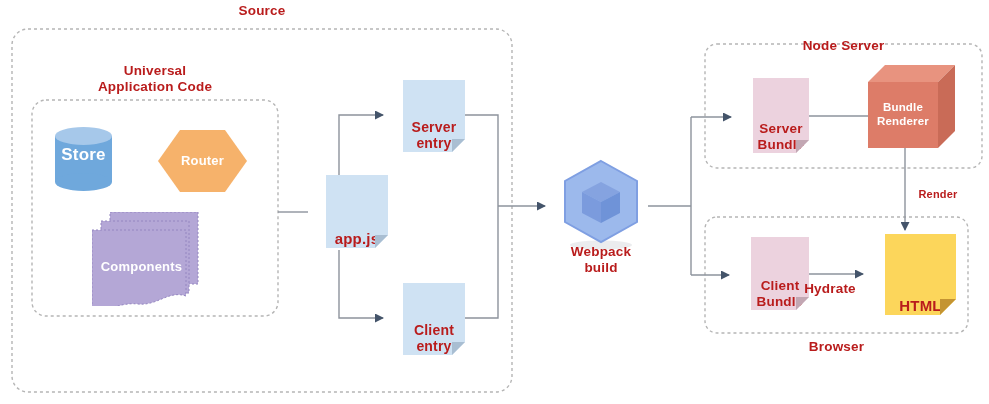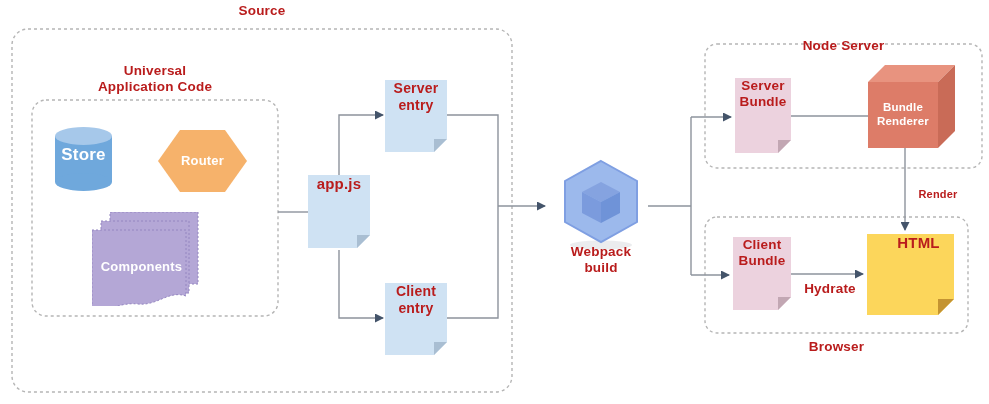--- a/index.html
+++ b/index.html
@@ -9,23 +9,24 @@
   }
   .lbl{
     position:absolute;display:flex;align-items:center;justify-content:center;
     text-align:center;font-weight:bold;color:#b91c1c;white-space:pre-line;
     line-height:1.18;letter-spacing:.2px;
   }
   .lbl.white{color:#ffffff;}
   svg{position:absolute;top:0;left:0;}
   .node{position:absolute;}
   .page{
-    position:absolute;display:flex;align-items:flex-start;justify-content:center;
+    position:absolute;display:flex;align-items:flex-end;justify-content:center;
     background:var(--pg);
     clip-path:polygon(0 0,100% 0,100% calc(100% - var(--fs)),calc(100% - var(--fs)) 100%,0 100%);
+    margin-left:18px;
   }
   .page::after{
     content:"";position:absolute;right:0;bottom:0;
     width:var(--fs);height:var(--fs);background:var(--fold);
   }
 </style>
 </head>
 <body>
 
 <div class="canvas">
@@ -128,20 +129,20 @@
     </svg>
     <div class="lbl white" style="left:0;top:17px;width:70px;height:66px;font-size:11.5px;">Bundle
 Renderer</div>
   </div>
 
   <div class="page" style="left:733px;top:237px;width:58px;height:73px;--pg:#ecd2de;--fold:#c2a7b3;--fs:13px;">
     <div class="lbl" style="position:static;font-size:13.5px;">Client
 Bundle</div>
   </div>
 
-  <div class="page" style="left:867px;top:234px;width:71px;height:81px;padding-left:16px;--pg:#fcd65b;--fold:#c49432;--fs:16px;">
+  <div class="page" style="left:867px;top:234px;width:71px;height:81px;--pg:#fcd65b;--fold:#c49432;--fs:16px;">
     <div class="lbl" style="position:static;font-size:15px;">HTML</div>
   </div>
 
   <div class="lbl" style="left:910px;top:186px;width:56px;height:16px;font-size:11px;">Render</div>
   <div class="lbl" style="left:798px;top:281px;width:64px;height:16px;font-size:13.5px;">Hydrate</div>
 
 </div>
 
 </body></html>

